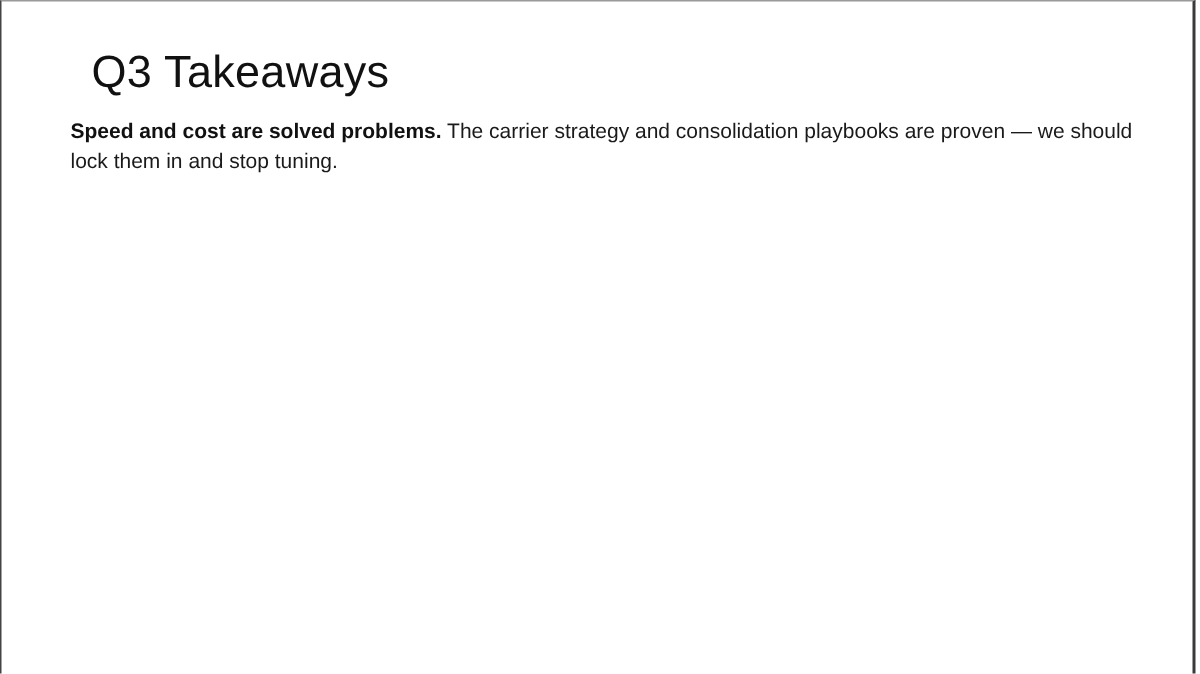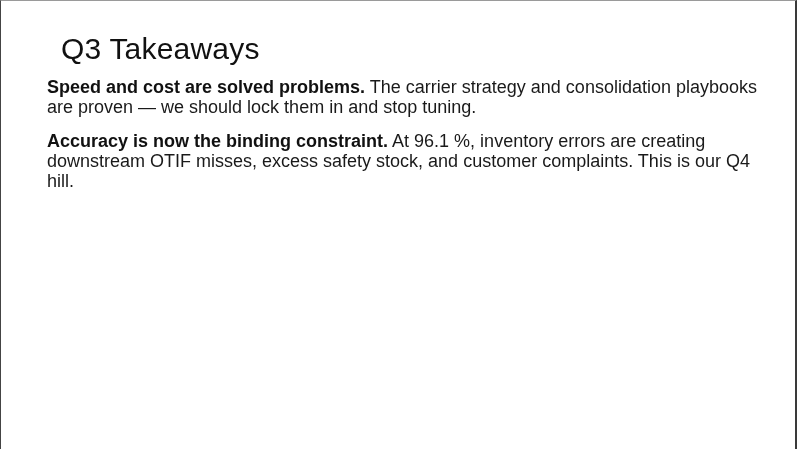--- a/index.html
+++ b/index.html
@@ -36,38 +36,37 @@
       line-height: 38px;
       color: #111111;
       letter-spacing: 0.2px;
     }
     .body {
       position: absolute;
       left: 46px;
       top: 76px;
       width: 730px;
       font-family: "Liberation Sans", sans-serif;
-      font-size: 18px;
+      font-size: 14px;
       line-height: 20px;
       color: #1a1a1a;
     }
     .para {
       margin: 0 0 14px 0;
     }
     .para strong {
       font-weight: bold;
       color: #111111;
     }
   </style>
 </head>
 <body>
 
 <div class="slide">
   <h1 class="title">Q3 Takeaways</h1>
 
   <div class="body">
     <p class="para"><strong>Speed and cost are solved problems.</strong><span> The carrier strategy and consolidation playbooks are proven — we should lock them in and stop tuning.</span></p>
 
-    <p class="para"><strong>Accuracy is now the binding constraint.</strong><span> At 96.1 %, inventory errors are creating downstream OTIF misses, excess safety stock, and customer complaints. This is our Q4 hill.</span></p>
 
 
   </div>
 </div>
 
 </body></html>

